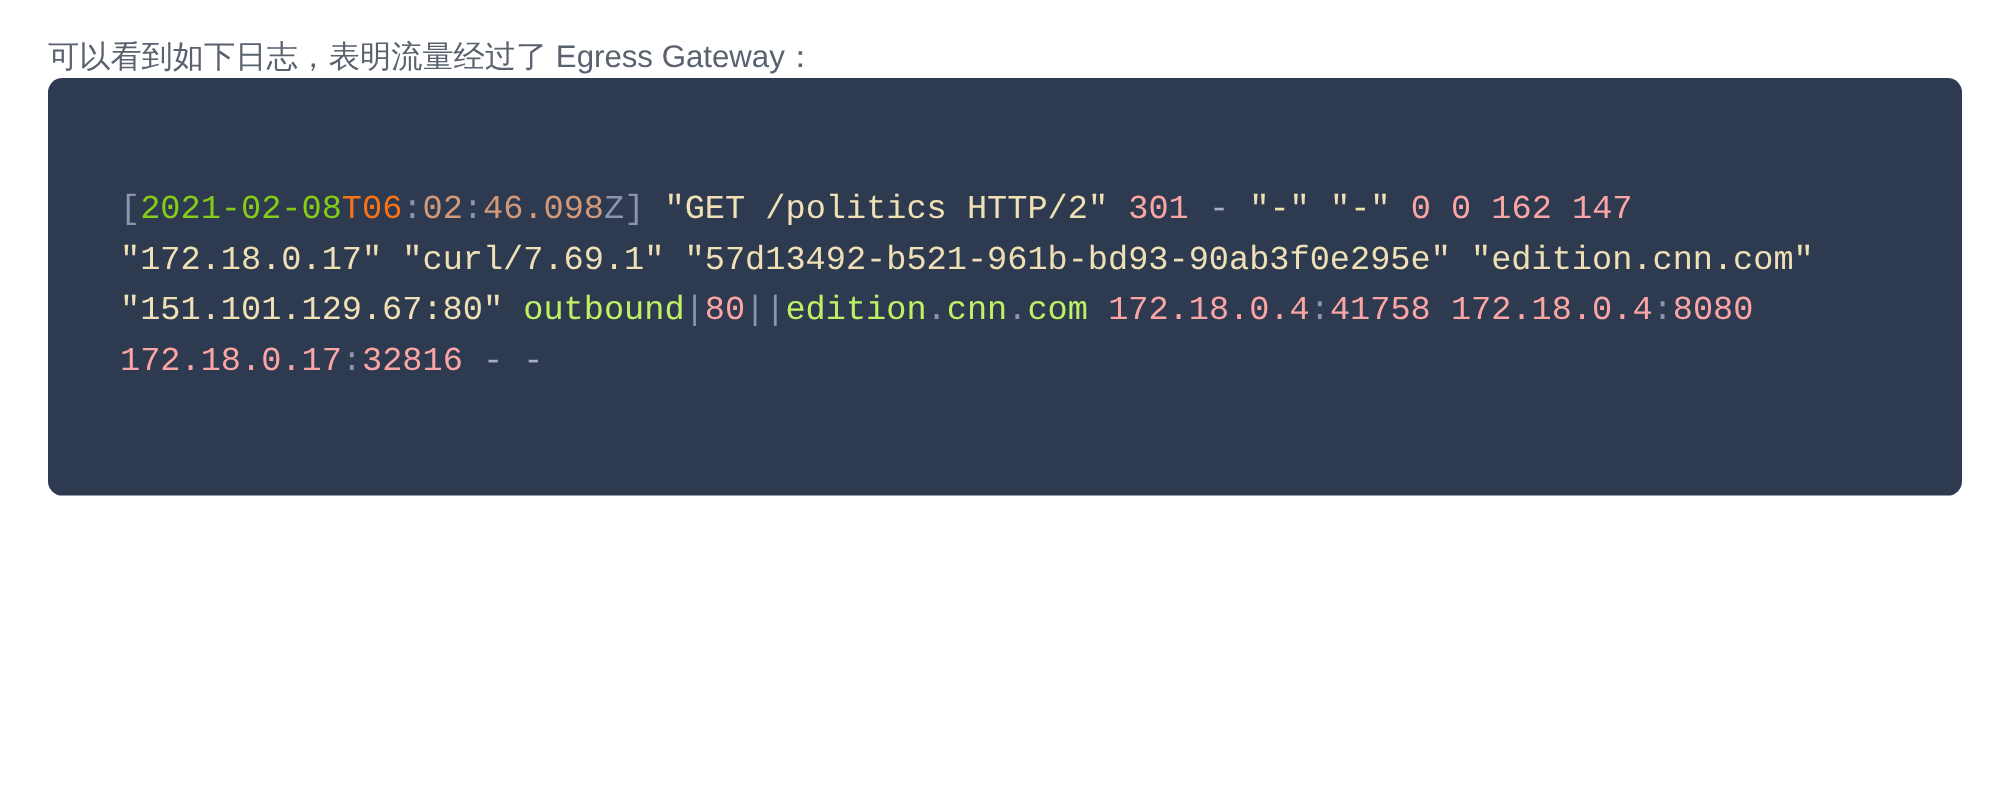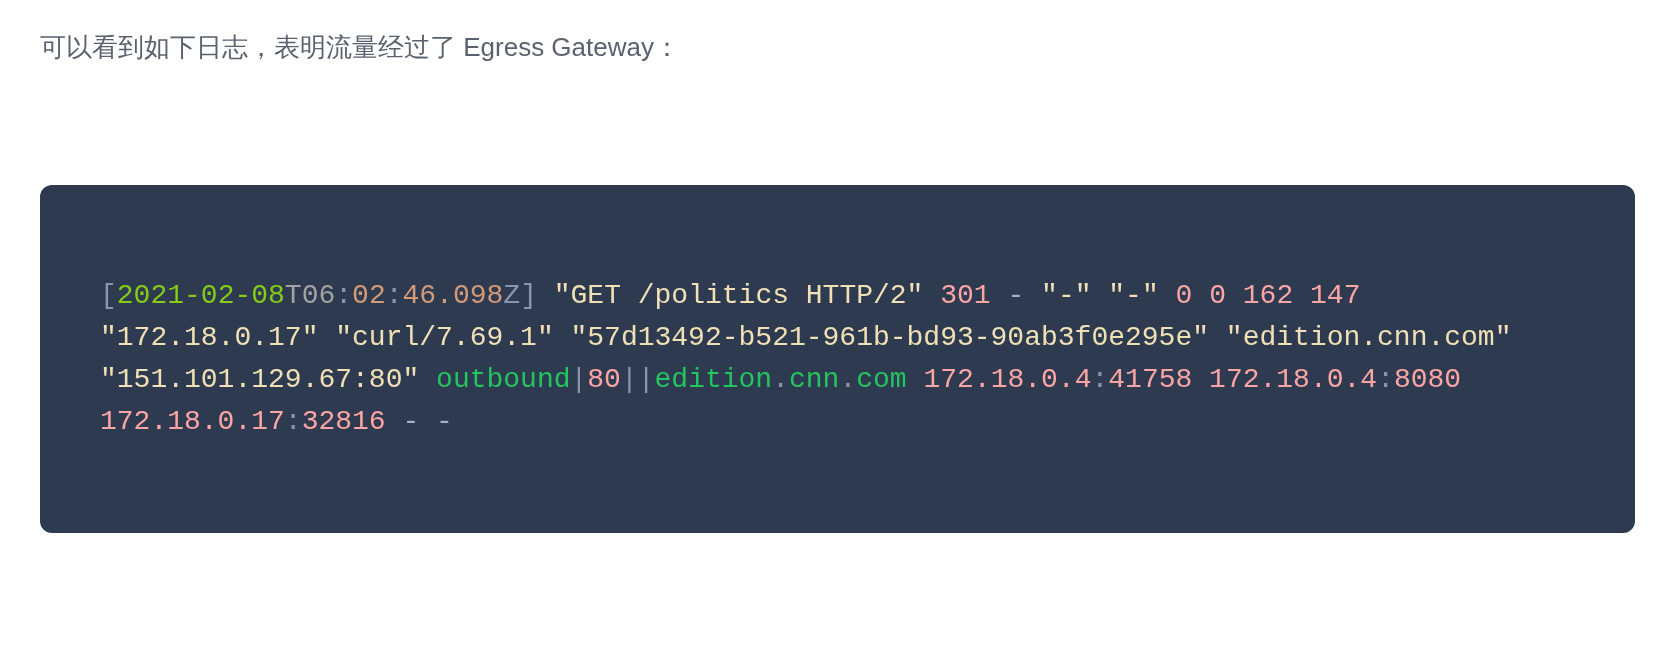--- a/index.html
+++ b/index.html
@@ -6,43 +6,42 @@
   body {
     background: #ffffff;
     font-family: -apple-system, BlinkMacSystemFont, "Segoe UI", "PingFang SC", "Hiragino Sans GB", "Microsoft YaHei", sans-serif;
     padding: 30px 40px;
     width: 1675px;
     color: #5a6270;
   }
   .intro {
     font-size: 26px;
     color: #5a6270;
-    margin-bottom: 120px;
     font-weight: 400;
   }
   .codeblock {
     background: #2e3a50;
     border-radius: 12px;
     padding: 90px 60px 90px 60px;
     font-family: "SFMono-Regular", Consolas, "Liberation Mono", Menlo, monospace;
     font-size: 28px;
     line-height: 1.5;
     color: #c8cee0;
     word-break: break-word;
     white-space: normal;
   }
   .tok-bracket { color: #8a94aa; }
   .tok-num-date { color: #84cc16; }
-  .tok-time-t { color: #a3a3a3; }
+  .tok-time-t { color: #f97316; }
   .tok-colon { color: #8a94aa; }
   .tok-num-part { color: #d49a78; }
   .tok-zbracket { color: #8a94aa; }
   .tok-string { color: #efe0b5; }
   .tok-num { color: #fca5a5; }
-  .tok-plain { color: #22c55e; }
+  .tok-plain { color: #bef264; }
   .tok-pipe { color: #8a94aa; }
   .tok-dot { color: #8a94aa; }
   .tok-dash { color: #a8b0c5; }
 </style>
 </head>
 <body>
 
 <p class="intro">可以看到如下日志，表明流量经过了 Egress Gateway：</p>
 
 <div class="codeblock">

